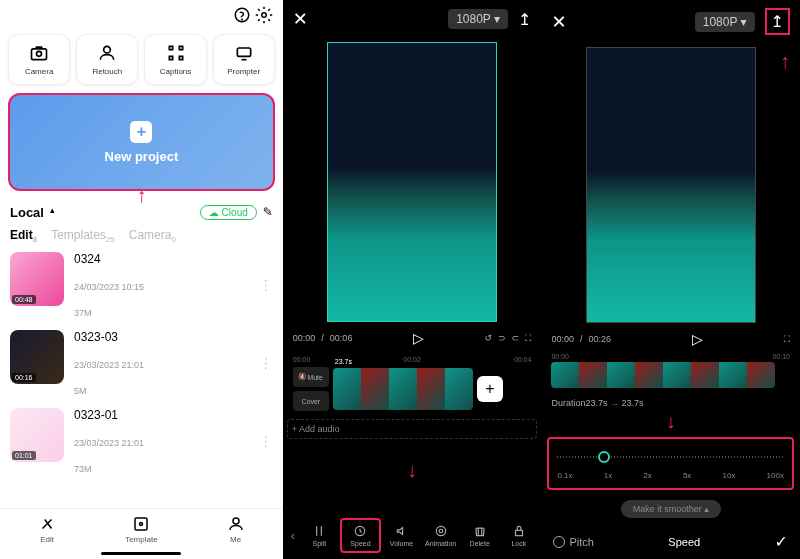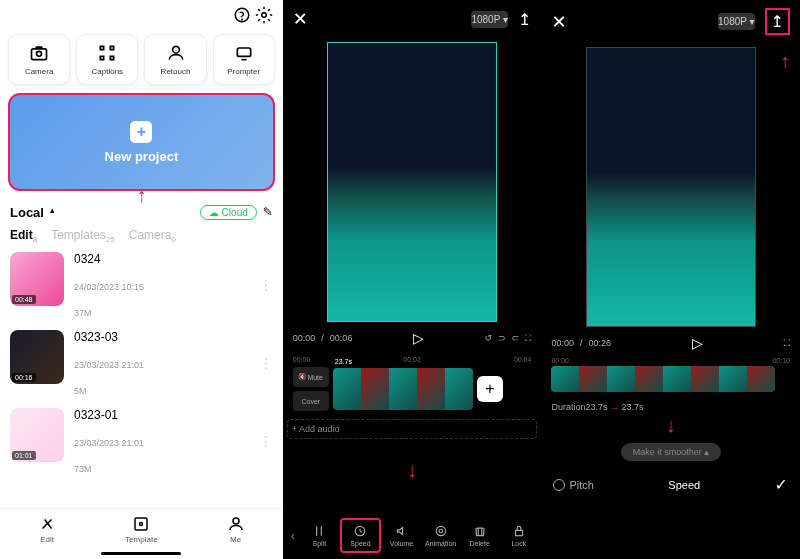--- a/index.html
+++ b/index.html
@@ -38,21 +38,21 @@
 .nav-item{flex:1;display:flex;flex-direction:column;align-items:center;gap:2px;position:relative}
 .nav-item svg{width:18px;height:18px}
 .nav-label{font-size:8px;color:#555}
 .badge{position:absolute;top:-2px;right:18px;background:#fbbf24;color:#000;font-size:7px;border-radius:50%;width:11px;height:11px;display:flex;align-items:center;justify-content:center}
 .home-ind{width:80px;height:3px;background:#000;border-radius:2px;margin:2px auto 4px}
 
 .p2,.p3{width:267px;background:#000;display:flex;flex-direction:column;color:#aaa}
 .vtop{display:flex;align-items:center;padding:8px 10px;gap:10px}
 .vtop .x{color:#fff;font-size:18px}
 .vtop .spacer{flex:1}
-.res{background:#333;color:#ccc;font-size:10px;padding:3px 0;border-radius:4px}
+.res{background:#333;color:#ccc;font-size:12px;padding:3px 8px;border-radius:4px}
 .export{color:#fff;font-size:16px}
 .export-box{border:2px solid #e91e63;padding:2px 4px}
 .preview{margin:4px auto;width:170px;height:280px;border:1px solid #2dd4bf;background:linear-gradient(180deg,#0a1628 0%,#0a1628 45%,#134e4a 55%,#0d9488 70%,#14b8a6 100%);position:relative}
 .p3 .preview{border-color:#444}
 .playbar{display:flex;align-items:center;padding:4px 10px;font-size:9px;gap:6px}
 .play{color:#fff;font-size:14px;margin:0 auto}
 .timeline{padding:6px 0;position:relative}
 .time-marks{display:flex;justify-content:space-between;padding:0 10px;font-size:7px;color:#666}
 .clips{display:flex;gap:4px;padding:4px 10px;align-items:center}
 .mute-cover{display:flex;flex-direction:column;gap:4px}
@@ -103,30 +103,30 @@
     <div class="tool">
         <svg viewBox="0 0 24 24" fill="none" stroke="#000" stroke-width="2">
           <rect x="3" y="7" width="18" height="13" rx="2"></rect>
           <circle cx="12" cy="13" r="3"></circle>
           <path d="M8 7l1-2h6l1 2"></path>
         </svg>
         <span class="tool-label">Camera</span>
       </div>
     <div class="tool">
         <svg viewBox="0 0 24 24" fill="none" stroke="#000" stroke-width="2">
-          <path d="M4 4h4v4H4zM4 16h4v4H4zM16 4h4v4h-4zM16 16h4v4h-4z"></path>
-        </svg>
-        <span class="tool-label">Captions</span>
-      </div>
-    <div class="tool">
-        <svg viewBox="0 0 24 24" fill="none" stroke="#000" stroke-width="2">
           <circle cx="12" cy="8" r="4"></circle>
           <path d="M4 20c0-4 4-6 8-6s8 2 8 6"></path>
         </svg>
         <span class="tool-label">Retouch</span>
+      </div>
+    <div class="tool">
+        <svg viewBox="0 0 24 24" fill="none" stroke="#000" stroke-width="2">
+          <path d="M4 4h4v4H4zM4 16h4v4H4zM16 4h4v4h-4zM16 16h4v4h-4z"></path>
+        </svg>
+        <span class="tool-label">Captions</span>
       </div>
     <div class="tool">
         <svg viewBox="0 0 24 24" fill="none" stroke="#000" stroke-width="2">
           <rect x="4" y="6" width="16" height="10" rx="2"></rect>
           <path d="M9 20h6"></path>
         </svg>
         <span class="tool-label">Prompter</span>
       </div>
   </div>
   <div class="newproj">
@@ -326,20 +326,34 @@
           <div class="c"></div>
           <div class="c"></div>
           <div class="c"></div>
           <div class="c"></div>
           <div class="c"></div>
         </div>
     </div>
   </div>
   <div style="padding:2px 10px;font-size:9px"><span>Duration23.7s</span> <span style="color:#e91e63">→</span> <span>23.7s</span></div>
   <div class="arrow-down">↓</div>
+  <div class="speed-panel">
+    <div class="slider-track">
+      <div class="slider-line"></div>
+      <div class="slider-knob"></div>
+    </div>
+    <div class="speed-labels">
+      <span>0.1x</span>
+      <span>1x</span>
+      <span>2x</span>
+      <span>5x</span>
+      <span>10x</span>
+      <span>100x</span>
+    </div>
+  </div>
   <div class="smoother"><span>Make it smoother</span> ▴</div>
   <div class="speed-bottom">
     <div class="pitch">
         <span style="width:12px;height:12px;border:1.5px solid #aaa;border-radius:50%;display:inline-block"></span>
         <span>Pitch</span>
       </div>
     <div class="sp-label">Speed</div>
     <div class="check">✓</div>
   </div>
 </div>

